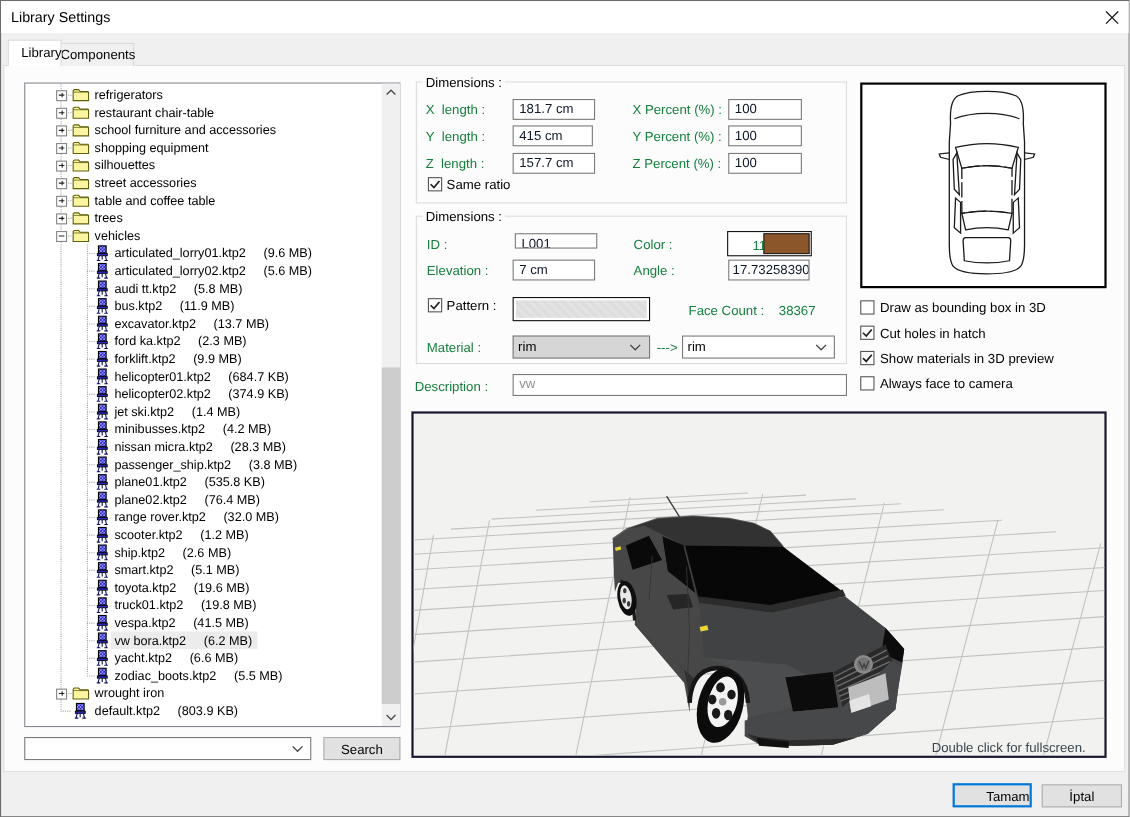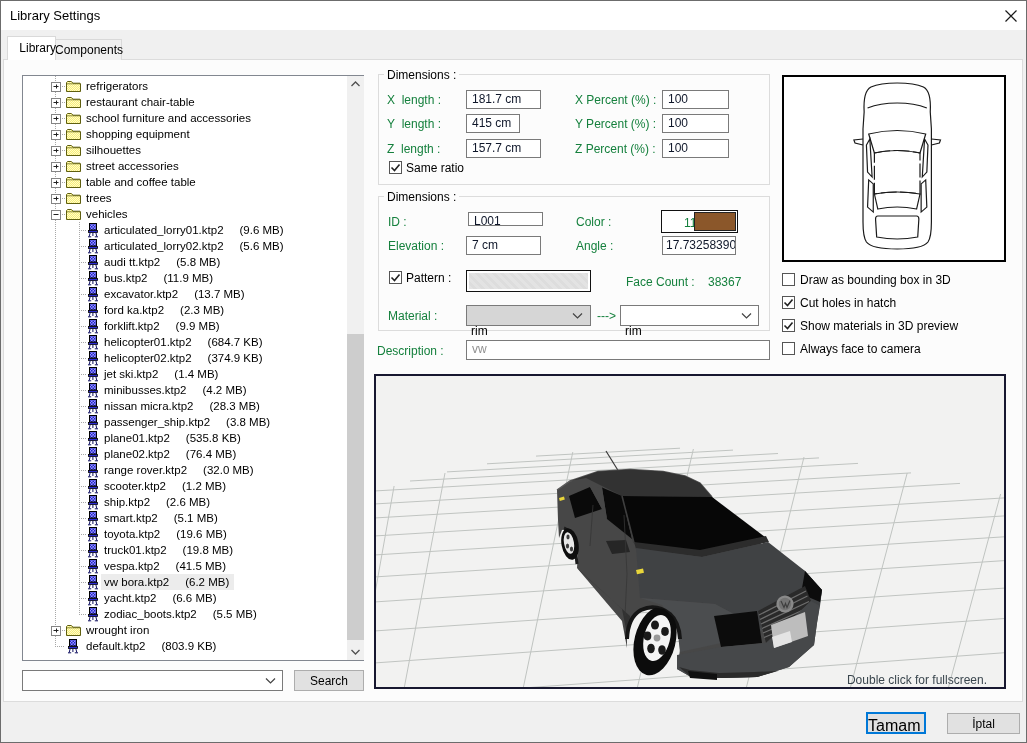--- a/index.html
+++ b/index.html
@@ -2,21 +2,21 @@
 <html><head><meta charset="utf-8"><style>
 *{margin:0;padding:0;box-sizing:border-box}
 body{width:1027px;height:743px;position:relative;background:#f0f0f0;font-family:"Liberation Sans",sans-serif;overflow:hidden}
 .abs{position:absolute}
 .lbl{position:absolute;font-size:12px;color:#15803d;white-space:nowrap}
 .field{position:absolute;background:#fff;border:1px solid #7a7a7a;font-size:12px;color:#0f172a;padding:1px 0 0 5px;overflow:hidden;white-space:nowrap}
 .grp{position:absolute;border:1px solid #dcdcdc}
 .grplbl{position:absolute;font-size:12px;background:#fcfcfc;padding:0 3px;white-space:nowrap}
 .cb{position:absolute;width:13px;height:13px;background:#fff;border:1px solid #555}
 .cblbl{position:absolute;font-size:12px;white-space:nowrap}
-.combo{position:absolute;border:1px solid #7a7a7a;font-size:12px;padding:18px 0 0 4px}
+.combo{position:absolute;border:1px solid #7a7a7a;font-size:12px;padding:2px 0 0 4px}
 </style></head>
 <body>
 
 <div class="abs" style="left:0;top:0;width:1027px;height:743px;border:1px solid #6c6c6c"></div>
 
 <div class="abs" style="left:1px;top:1px;width:1025px;height:29px;background:#fff"></div>
 <div class="abs" style="left:10px;top:8px;font-size:13px;color:#000">Library Settings</div>
 <svg class="abs" style="left:1004px;top:9px" width="14" height="14">
     <path d="M1.5 1.5L12.5 12.5M12.5 1.5L1.5 12.5" stroke="#1a1a1a" stroke-width="1.2"></path>
   </svg>
@@ -195,21 +195,21 @@
 <svg class="abs" style="left:264px;top:676px" width="14" height="10">
     <path d="M2 2.5 L6.5 7 L11 2.5" stroke="#444" stroke-width="1.2" fill="none"></path>
   </svg>
 <div class="abs" style="left:294px;top:670px;width:70px;height:21px;background:#e1e1e1;border:1px solid #adadad;font-size:12px;text-align:center;padding-top:3px">Search</div>
 <div class="grp" style="left:378px;top:74px;width:392px;height:111px"></div>
 <div class="grplbl" style="left:384px;top:68px">Dimensions :</div>
 <div class="lbl" style="left:387px;top:93px">X&nbsp;&nbsp;length :</div>
 <div class="lbl" style="left:387px;top:117px">Y&nbsp;&nbsp;length :</div>
 <div class="lbl" style="left:387px;top:142px">Z&nbsp;&nbsp;length :</div>
 <div class="field" style="left:466px;top:90px;width:75px;height:19px">181.7 cm</div>
-<div class="field" style="left:466px;top:114px;width:54px;height:19px">415 cm</div>
+<div class="field" style="left:466px;top:114px;width:73px;height:19px">415 cm</div>
 <div class="field" style="left:466px;top:139px;width:75px;height:19px">157.7 cm</div>
 <div class="lbl" style="left:575px;top:93px">X Percent (%) :</div>
 <div class="lbl" style="left:575px;top:117px">Y Percent (%) :</div>
 <div class="lbl" style="left:575px;top:142px">Z Percent (%) :</div>
 <div class="field" style="left:662px;top:90px;width:67px;height:19px">100</div>
 <div class="field" style="left:662px;top:114px;width:67px;height:19px">100</div>
 <div class="field" style="left:662px;top:139px;width:67px;height:19px">100</div>
 <div class="cb" style="left:389px;top:161px"></div>
 <svg class="abs" style="left:389px;top:161px" width="13" height="13">
     <path d="M2.5 6.5 L5.5 9.5 L10.5 3.5" stroke="#222" stroke-width="1.6" fill="none"></path>
@@ -344,14 +344,14 @@
   </svg>
 <div class="cblbl" style="left:800px;top:296px">Cut holes in hatch</div>
 <div class="cb" style="left:782px;top:319px"></div>
 <svg class="abs" style="left:782px;top:319px" width="13" height="13">
     <path d="M2.5 6.5 L5.5 9.5 L10.5 3.5" stroke="#222" stroke-width="1.6" fill="none"></path>
   </svg>
 <div class="cblbl" style="left:800px;top:319px">Show materials in 3D preview</div>
 <div class="cb" style="left:782px;top:342px"></div>
 <div class="cblbl" style="left:800px;top:342px">Always face to camera</div>
 
-<div class="abs" style="left:866px;top:712px;width:60px;height:22px;background:#e1e1e1;border:2px solid #0078d7;font-size:16px;text-align:left;padding-top:3px">Tamam</div>
+<div class="abs" style="left:866px;top:712px;width:72px;height:22px;background:#e1e1e1;border:2px solid #0078d7;font-size:12px;text-align:right;padding-top:3px">Tamam</div>
 <div class="abs" style="left:947px;top:713px;width:73px;height:21px;background:#e1e1e1;border:1px solid #adadad;font-size:12px;text-align:center;padding-top:3px">İptal</div>
 
 </body></html>

